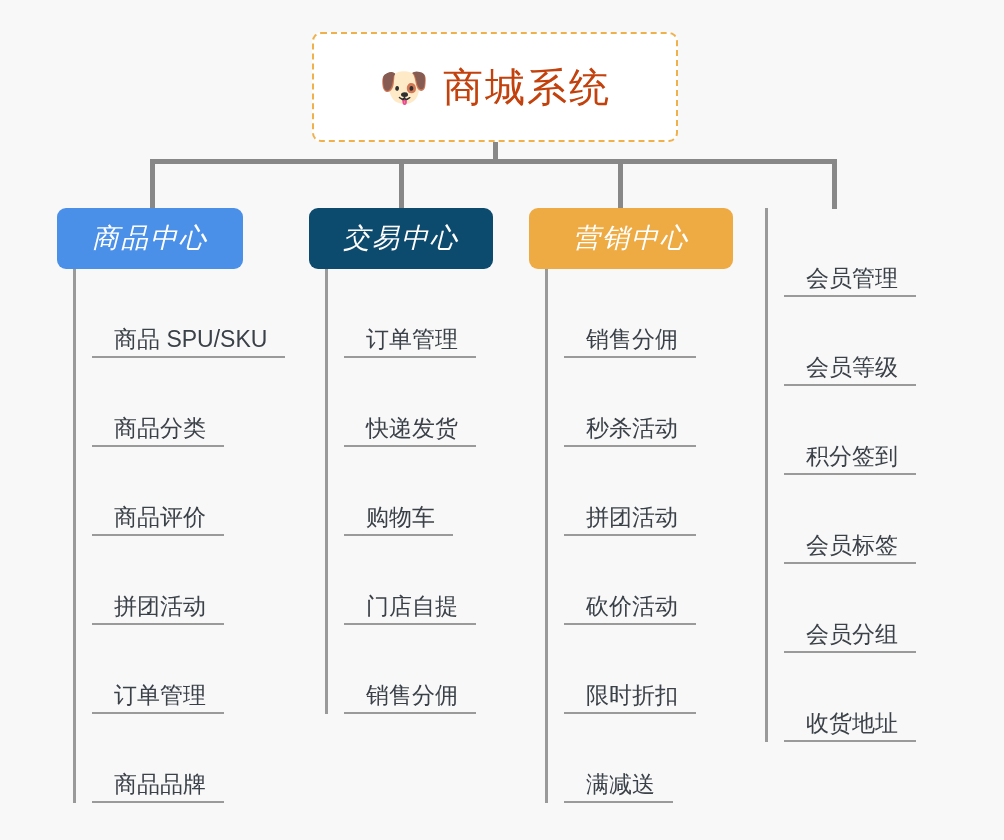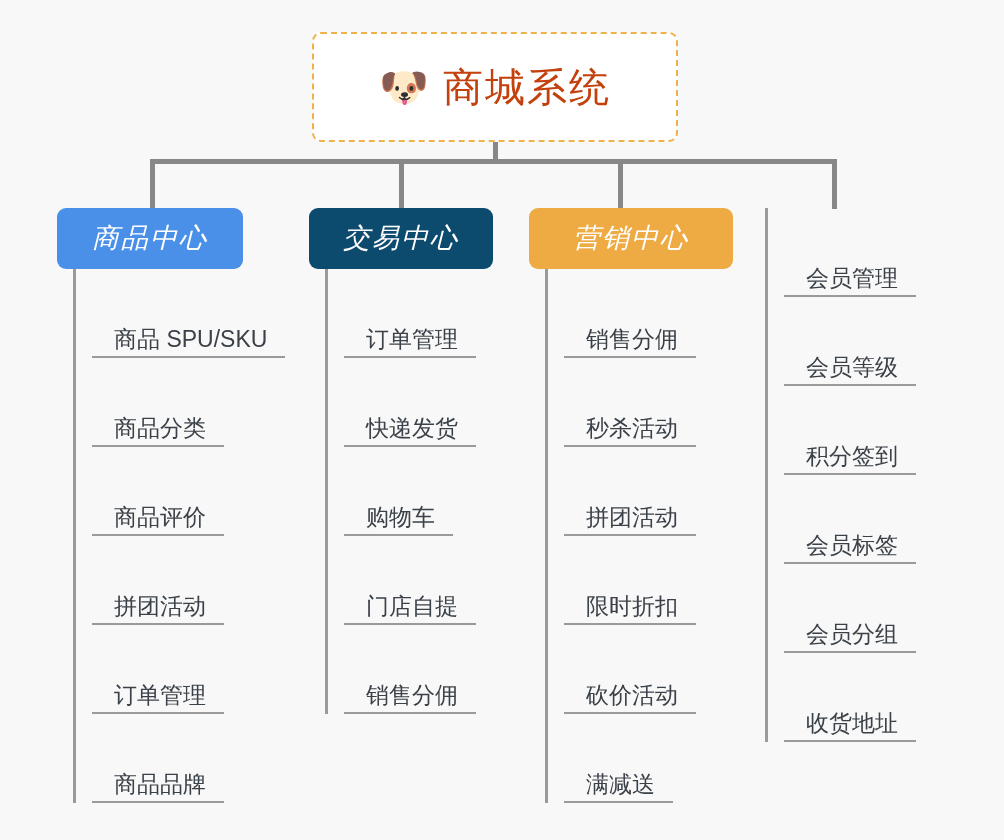--- a/index.html
+++ b/index.html
@@ -199,26 +199,26 @@
           <div class="leaf">
             <div class="leaf-inner"><span class="leaf-label">销售分佣</span></div>
           </div>
           <div class="leaf">
             <div class="leaf-inner"><span class="leaf-label">秒杀活动</span></div>
           </div>
           <div class="leaf">
             <div class="leaf-inner"><span class="leaf-label">拼团活动</span></div>
           </div>
           <div class="leaf">
+            <div class="leaf-inner"><span class="leaf-label">砍价活动</span></div>
+          </div>
+          <div class="leaf">
             <div class="leaf-inner"><span class="leaf-label">限时折扣</span></div>
           </div>
           <div class="leaf">
-            <div class="leaf-inner"><span class="leaf-label">砍价活动</span></div>
-          </div>
-          <div class="leaf">
             <div class="leaf-inner"><span class="leaf-label">满减送</span></div>
           </div>
         </div>
       </div>
       <div class="column" style="left: 749px;">
         <div class="leaves">
           <div class="leaf">
             <div class="leaf-inner"><span class="leaf-label">会员管理</span></div>
           </div>
           <div class="leaf">

